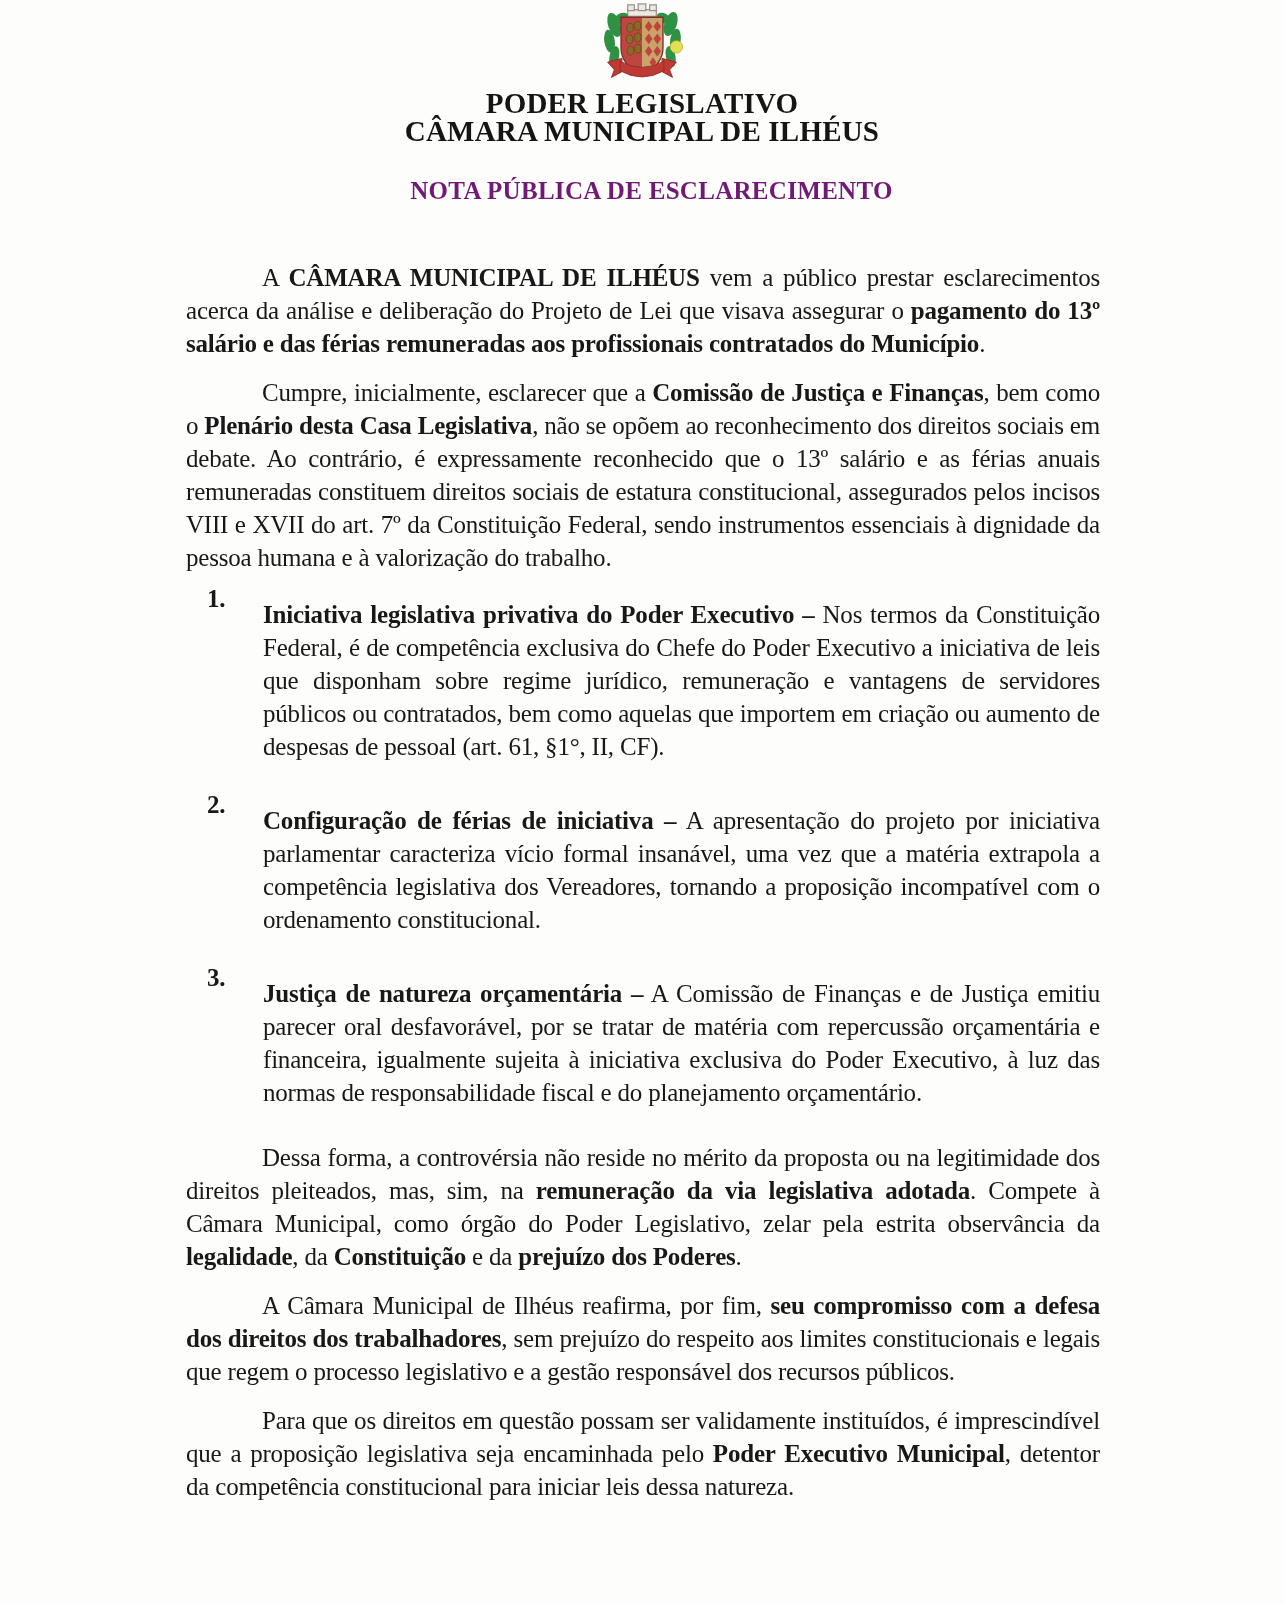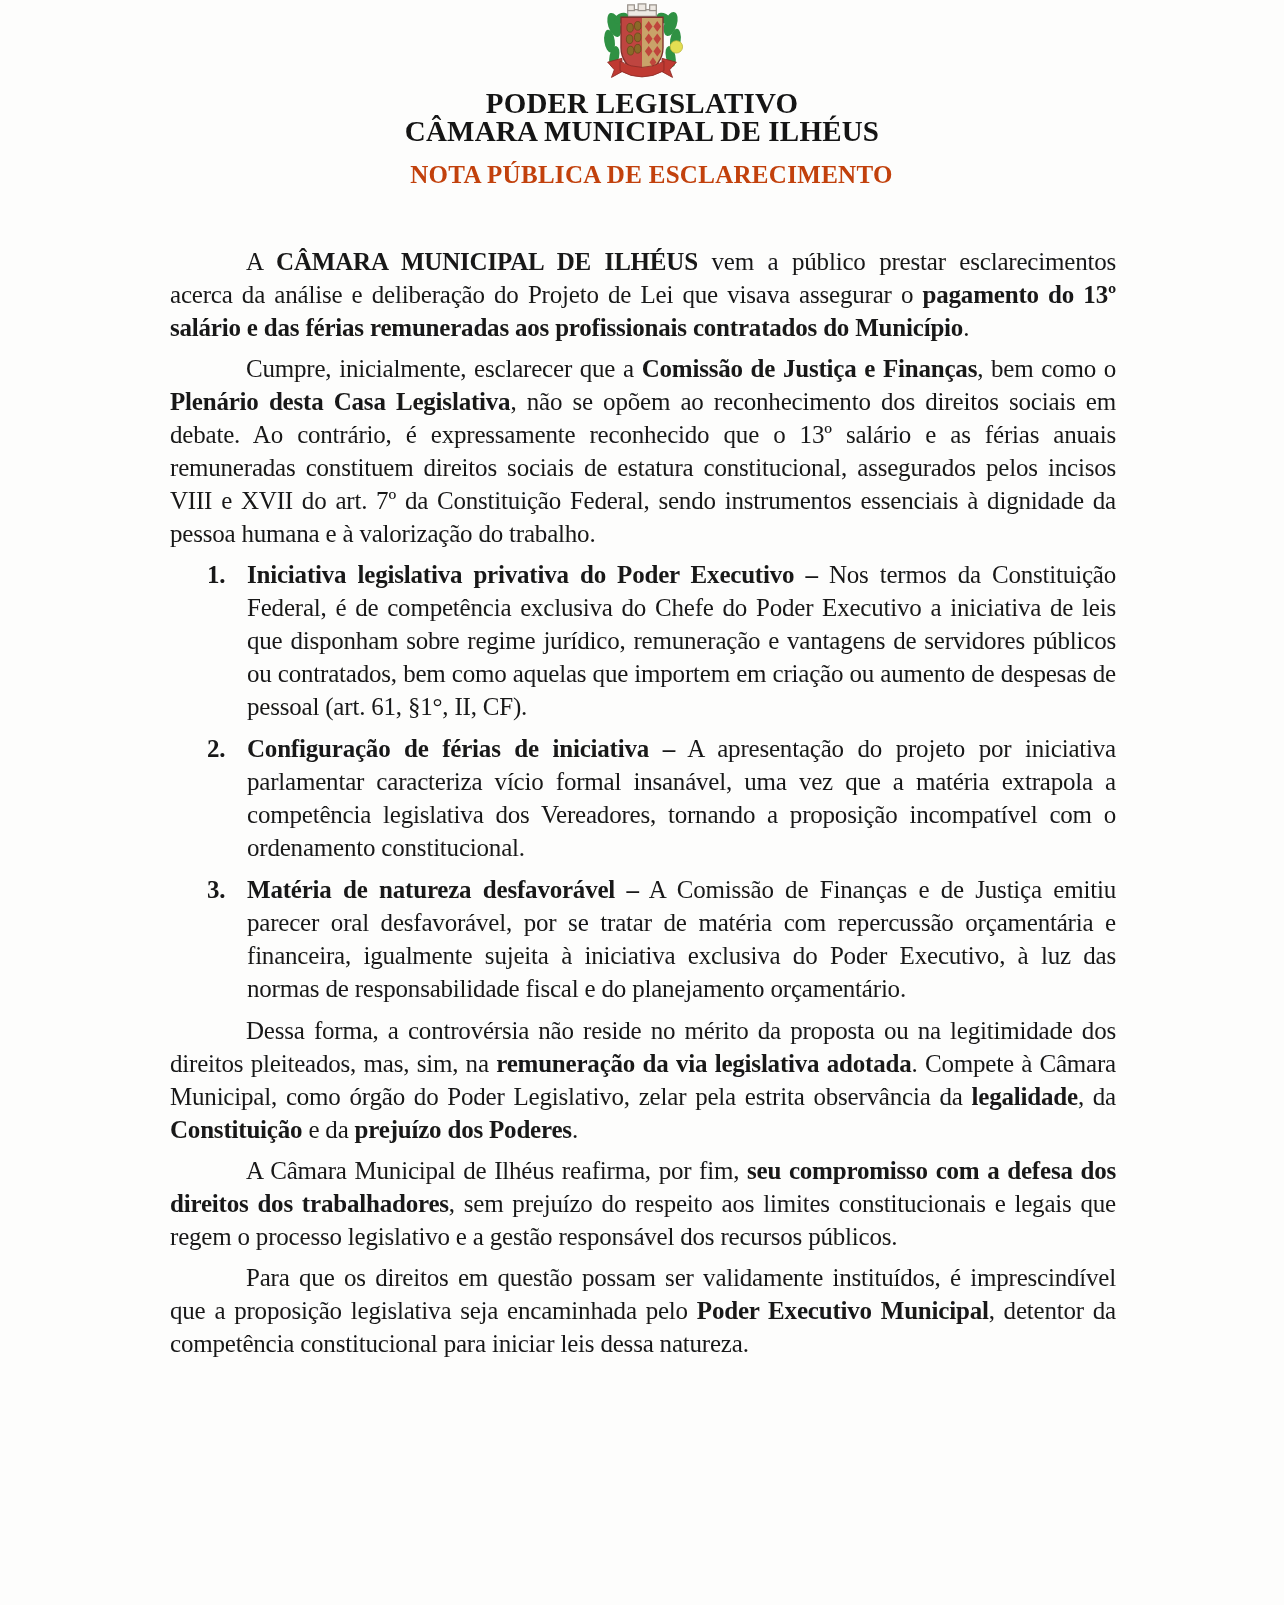--- a/index.html
+++ b/index.html
@@ -12,33 +12,33 @@
     font-family:"Liberation Serif", serif;
     color:#1a1a1a;
   }
   header{ text-align:center; padding-top:2px; }
   .crest{ display:block; margin:0 auto 3px auto; width:120px; height:84px; }
   .org-line{
     font-weight:700; font-size:29px; line-height:28px;
     letter-spacing:.2px; color:#151515;
   }
   .doc-title{
-    margin:16px 0 0 0;
+    margin:32px 0 0 0;
     font-weight:700; font-size:25px; line-height:28px; letter-spacing:.3px;
-    color:#c2410c;
+    color:#701a75;
     padding-left:19px;
   }
   .body{
     width:946px;
     margin:56px 0 0 170px;
     font-size:25px; line-height:33px; letter-spacing:-.2px;
     text-align:justify;
     color:#181818;
   }
-  .body p{ margin:0; }
+  .body p{ margin:16px; }
   p.para{
     text-indent:76px;
     margin-bottom:8px;
   }
   .list-item{
     display:flex;
     padding-left:37px;
     margin-bottom:9px;
   }
   .list-item .num{
@@ -122,19 +122,19 @@
       <div class="list-item">
         <span class="num">1.</span>
         <p class="li-text"><b>Iniciativa legislativa privativa do Poder Executivo –</b> Nos termos da Constituição Federal, é de competência exclusiva do Chefe do Poder Executivo a iniciativa de leis que disponham sobre regime jurídico, remuneração e vantagens de servidores públicos ou contratados, bem como aquelas que importem em criação ou aumento de despesas de pessoal (art. 61, §1°, II, CF).</p>
       </div>
       <div class="list-item">
         <span class="num">2.</span>
         <p class="li-text"><b>Configuração de férias de iniciativa –</b> A apresentação do projeto por iniciativa parlamentar caracteriza vício formal insanável, uma vez que a matéria extrapola a competência legislativa dos Vereadores, tornando a proposição incompatível com o ordenamento constitucional.</p>
       </div>
       <div class="list-item">
         <span class="num">3.</span>
-        <p class="li-text"><b>Matéria de natureza desfavorável –</b> A Comissão de Finanças e de Justiça emitiu parecer oral desfavorável, por se tratar de matéria com repercussão orçamentária e financeira, igualmente sujeita à iniciativa exclusiva do Poder Executivo, à luz das normas de responsabilidade fiscal e do planejamento orçamentário.</p>
+        <p class="li-text"><b>Justiça de natureza orçamentária –</b> A Comissão de Finanças e de Justiça emitiu parecer oral desfavorável, por se tratar de matéria com repercussão orçamentária e financeira, igualmente sujeita à iniciativa exclusiva do Poder Executivo, à luz das normas de responsabilidade fiscal e do planejamento orçamentário.</p>
       </div>
       <p class="para">Dessa forma, a controvérsia não reside no mérito da proposta ou na legitimidade dos direitos pleiteados, mas, sim, na <b>remuneração da via legislativa adotada</b>. Compete à Câmara Municipal, como órgão do Poder Legislativo, zelar pela estrita observância da <b>legalidade</b>, da <b>Constituição</b> e da <b>prejuízo dos Poderes</b>.</p>
       <p class="para">A Câmara Municipal de Ilhéus reafirma, por fim, <b>seu compromisso com a defesa dos direitos dos trabalhadores</b>, sem prejuízo do respeito aos limites constitucionais e legais que regem o processo legislativo e a gestão responsável dos recursos públicos.</p>
       <p class="para">Para que os direitos em questão possam ser validamente instituídos, é imprescindível que a proposição legislativa seja encaminhada pelo <b>Poder Executivo Municipal</b>, detentor da competência constitucional para iniciar leis dessa natureza.</p>
     </main>
 </div>
 
 </body></html>

